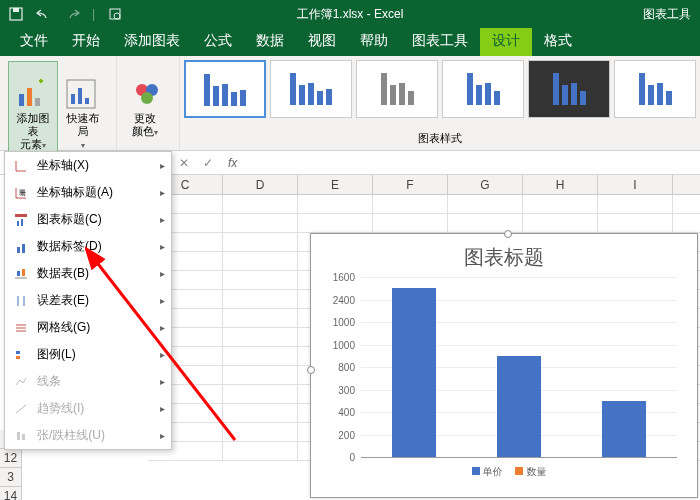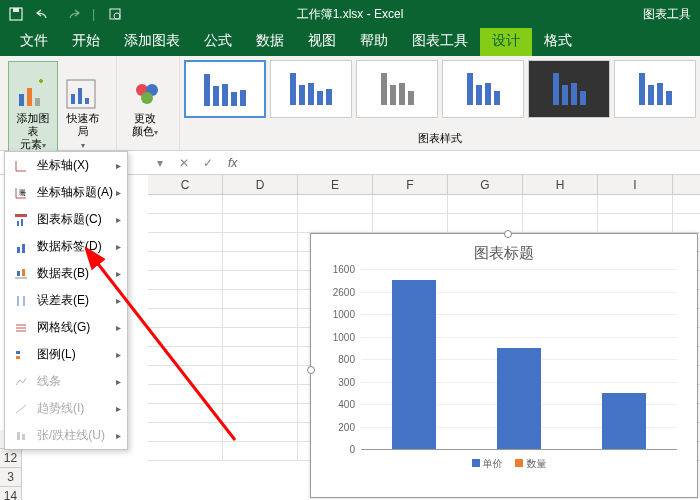--- a/index.html
+++ b/index.html
@@ -17,38 +17,38 @@
 .ribbon-group{display:flex;flex-direction:column;align-items:center;padding:5px 8px;border-right:1px solid #e1e1e1}
 .big-btn{display:flex;flex-direction:column;align-items:flex-start;padding:16px 6px;cursor:pointer;border:1px solid transparent}
 .big-btn.active{background:#d5e6d8;border:1px solid #7fba8a}
 .big-btn-icon{width:32px;height:32px;margin-bottom:2px}
 .big-btn-label{font-size:11px;text-align:center;line-height:13px}
 .dropdown-arrow{font-size:8px;color:#666}
 .chart-styles{display:flex;gap:4px;padding:4px;flex:1;overflow:hidden}
 .style-thumb{width:82px;height:58px;border:1px solid #ccc;background:#fff;padding:4px;cursor:pointer;position:relative}
 .style-thumb.selected{border:2px solid #4a90d9}
 .style-label-row{position:absolute;bottom:0;left:0;right:0;text-align:center;background:#f3f2f1;font-size:11px;padding:4px}
-.menu{position:absolute;left:4px;top:151px;width:124px;background:#fff;border:1px solid #c6c6c6;box-shadow:2px 2px 6px rgba(0,0,0,.2);z-index:10}
+.menu{position:absolute;left:4px;top:151px;width:168px;background:#fff;border:1px solid #c6c6c6;box-shadow:2px 2px 6px rgba(0,0,0,.2);z-index:10}
 .menu-item{display:flex;align-items:center;padding:5px 8px;cursor:pointer;position:relative}
 .menu-item.disabled{color:#aaa}
 .menu-icon{width:16px;height:16px;margin-right:8px;display:flex;align-items:center;justify-content:center}
 .menu-arrow{position:absolute;right:6px;font-size:10px;color:#666}
 .formula-bar{height:24px;border-bottom:1px solid #d4d4d4;display:flex;align-items:center;background:#fff;padding-left:148px}
 .fb-btn{width:24px;text-align:center;color:#888;cursor:pointer}
 .fb-fx{font-style:italic;color:#666;padding:0 8px}
 .sheet{position:relative;margin-left:148px}
 .col-headers{display:flex;height:20px;background:#f3f2f1;border-bottom:1px solid #ccc}
 .col-h{border-right:1px solid #ccc;text-align:center;line-height:20px;color:#444;width:75px}
 .row-h{height:19px;border-bottom:1px solid #ccc;border-right:1px solid #ccc;background:#f3f2f1;text-align:center;line-height:19px;color:#444;width:28px;position:absolute;left:120px}
 .grid{position:absolute;left:0;top:20px;right:0}
 .grid-row{height:19px;border-bottom:1px solid #e0e0e0;display:flex}
 .grid-cell{width:75px;border-right:1px solid #e0e0e0;height:19px}
 .chart-embed{position:absolute;left:310px;top:233px;width:388px;height:265px;background:#fff;border:1px solid #999;box-shadow:0 0 4px rgba(0,0,0,.15)}
 .handle{width:8px;height:8px;background:#fff;border:1px solid #888;border-radius:50%;position:absolute}
-.chart-title{text-align:center;font-size:15px;color:#555;padding:10px 0 6px}
+.chart-title{text-align:center;font-size:20px;color:#555;padding:10px 0 6px}
 .chart-plot{position:relative;height:180px;margin:0 20px 0 50px}
 .y-axis{position:absolute;left:-42px;top:0;bottom:0;width:40px}
 .y-tick{position:absolute;right:4px;font-size:10px;color:#666;transform:translateY(-50%)}
 .gridline{position:absolute;left:0;right:0;border-top:1px solid #eee}
 .bars{position:absolute;inset:0;display:flex;justify-content:space-around;align-items:flex-end}
 .bar{width:44px;background:#4472c4}
 .x-labels{display:flex;justify-content:space-around;margin:4px 20px 0 50px;font-size:10px;color:#666}
 .legend{text-align:center;margin-top:8px;font-size:10px;color:#666}
 .legend-sw{display:inline-block;width:8px;height:8px;margin:0 3px 0 10px}
 .arrow-annotation{position:absolute;left:85px;top:240px;z-index:20;pointer-events:none}
@@ -458,21 +458,21 @@
   <div class="row-h" style="left:0;top:57px;width:22px">14</div>
 </div>
 
 <div class="chart-embed">
   <div class="handle" style="left:-4px;top:50%"></div>
   <div class="handle" style="left:50%;top:-4px"></div>
   <div class="chart-title">图表标题</div>
   <div class="chart-plot">
     <div class="y-axis">
       <div class="y-tick" style="top:0%">1600</div>
-      <div class="y-tick" style="top:12.5%">2600</div>
+      <div class="y-tick" style="top:12.5%">2400</div>
       <div class="y-tick" style="top:25%">1000</div>
       <div class="y-tick" style="top:37.5%">1000</div>
       <div class="y-tick" style="top:50%">800</div>
       <div class="y-tick" style="top:62.5%">300</div>
       <div class="y-tick" style="top:75%">400</div>
       <div class="y-tick" style="top:87.5%">200</div>
       <div class="y-tick" style="top:100%">0</div>
     </div>
     <div class="gridline" style="top:0%"></div>
       <div class="gridline" style="top:12.5%"></div>

